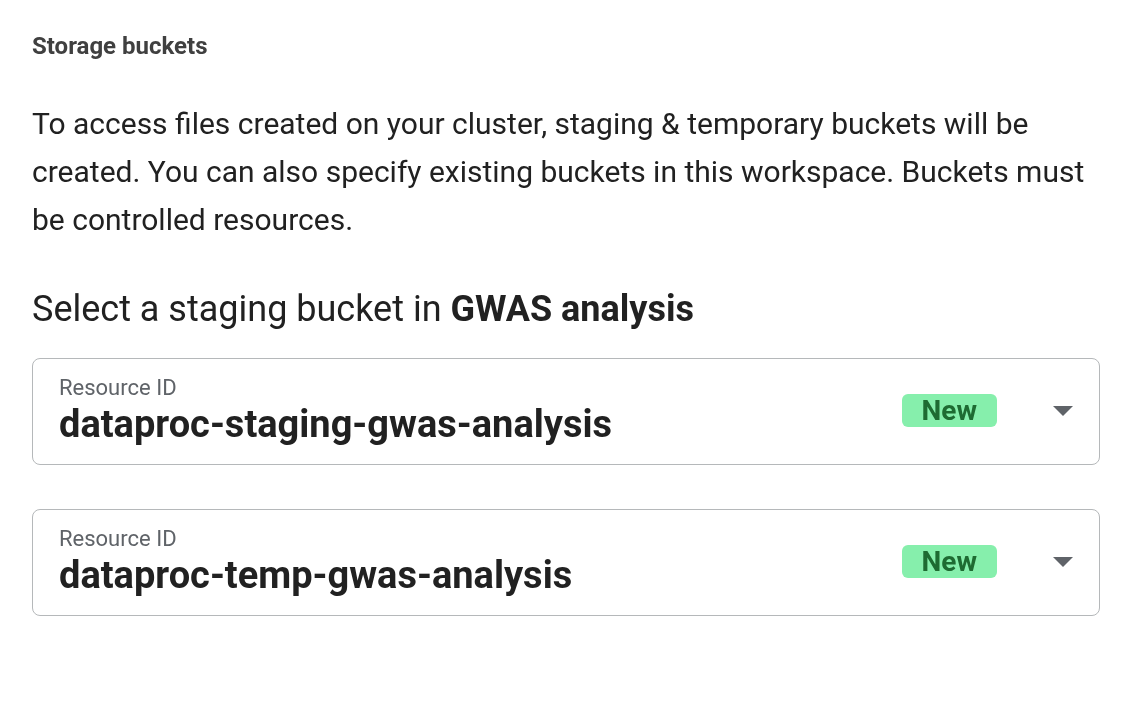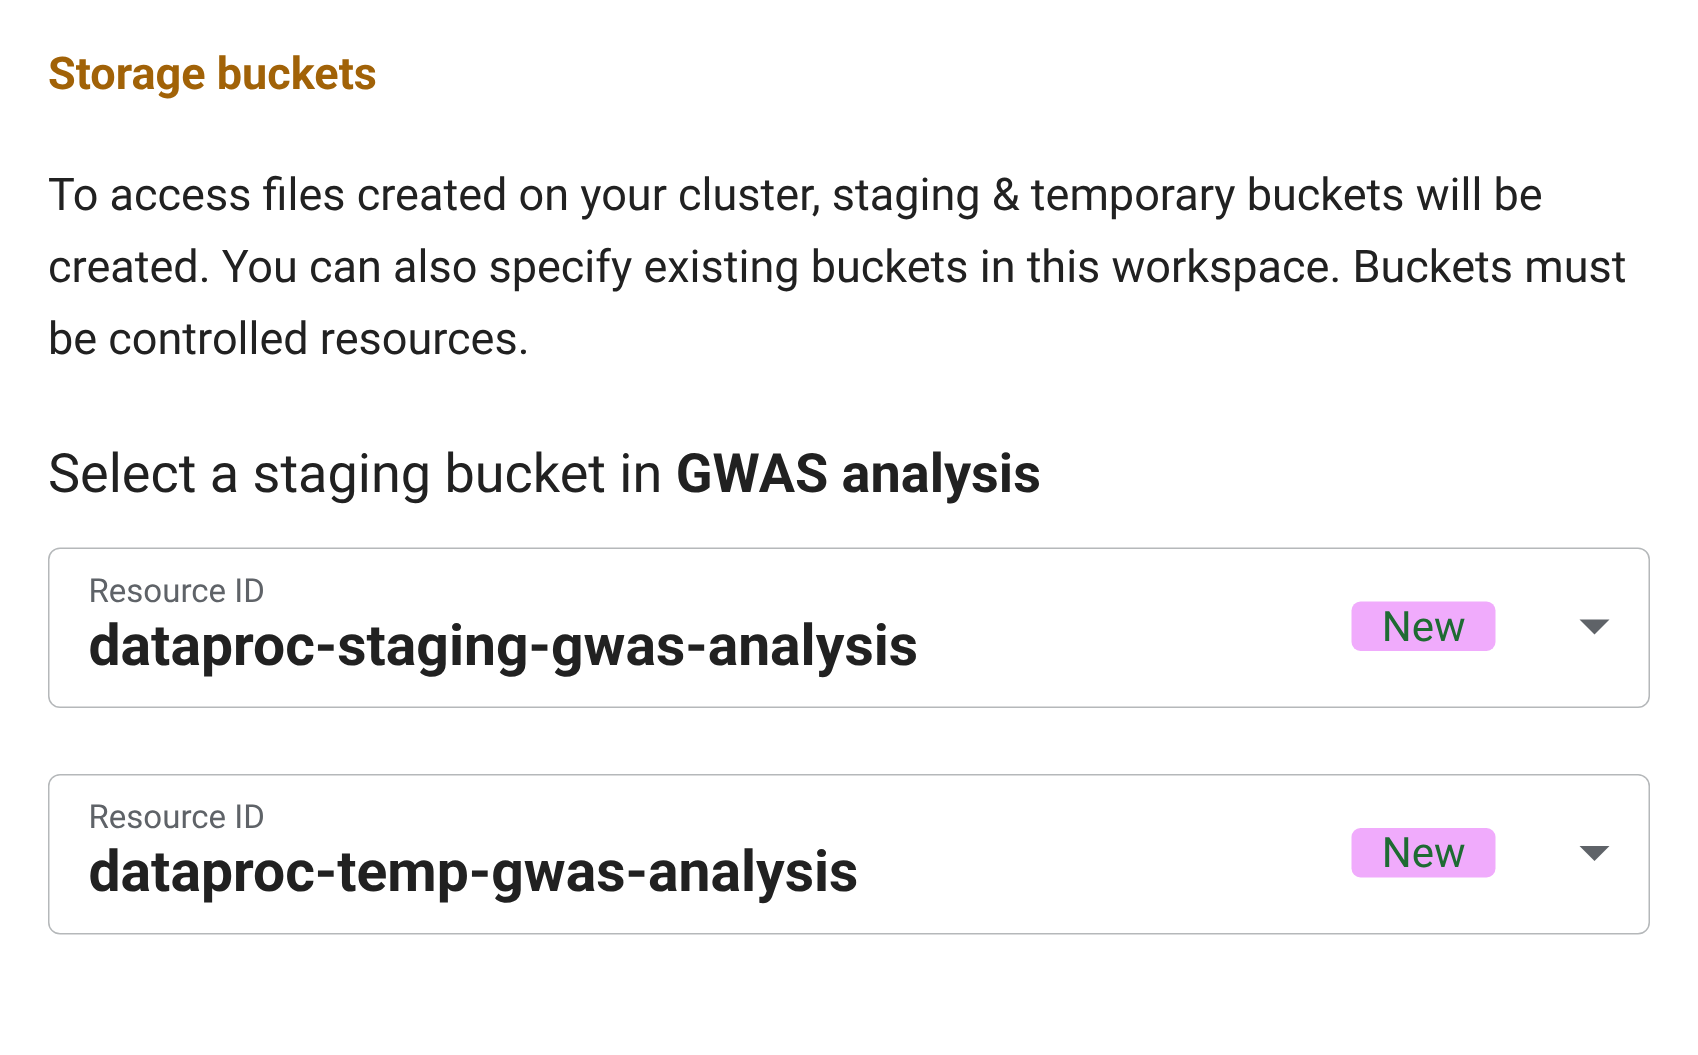--- a/index.html
+++ b/index.html
@@ -4,23 +4,23 @@
   <style>
     * { box-sizing: border-box; margin: 0; padding: 0; }
     body {
       font-family: -apple-system, BlinkMacSystemFont, "Segoe UI", Roboto, Helvetica, Arial, sans-serif;
       background: #fff;
       color: #212121;
       padding: 32px;
       width: 1132px;
     }
     .section-title {
-      font-size: 30px;
+      font-size: 24px;
       font-weight: 700;
-      color: #a16207;
+      color: #404040;
       margin-bottom: 6px;
     }
     .section-description {
       font-size: 30px;
       font-weight: 400;
       color: #212121;
       line-height: 1.6;
       margin-bottom: 44px;
       margin-top: 40px;
     }
@@ -52,24 +52,24 @@
       margin-bottom: 2px;
       display: block;
     }
     .input-value {
       font-size: 38px;
       color: #212121;
       display: block;
       font-weight: bold;
     }
     .badge {
-      background: #f0abfc;
+      background: #86efac;
       color: #1e6b32;
       font-size: 28px;
-      font-weight: 400;
+      font-weight: 700;
       padding: 0 20px;
       border-radius: 6px;
       margin-right: 56px;
     }
     .chevron {
       width: 0;
       height: 0;
       border-left: 10px solid transparent;
       border-right: 10px solid transparent;
       border-top: 10px solid #5f6368;

